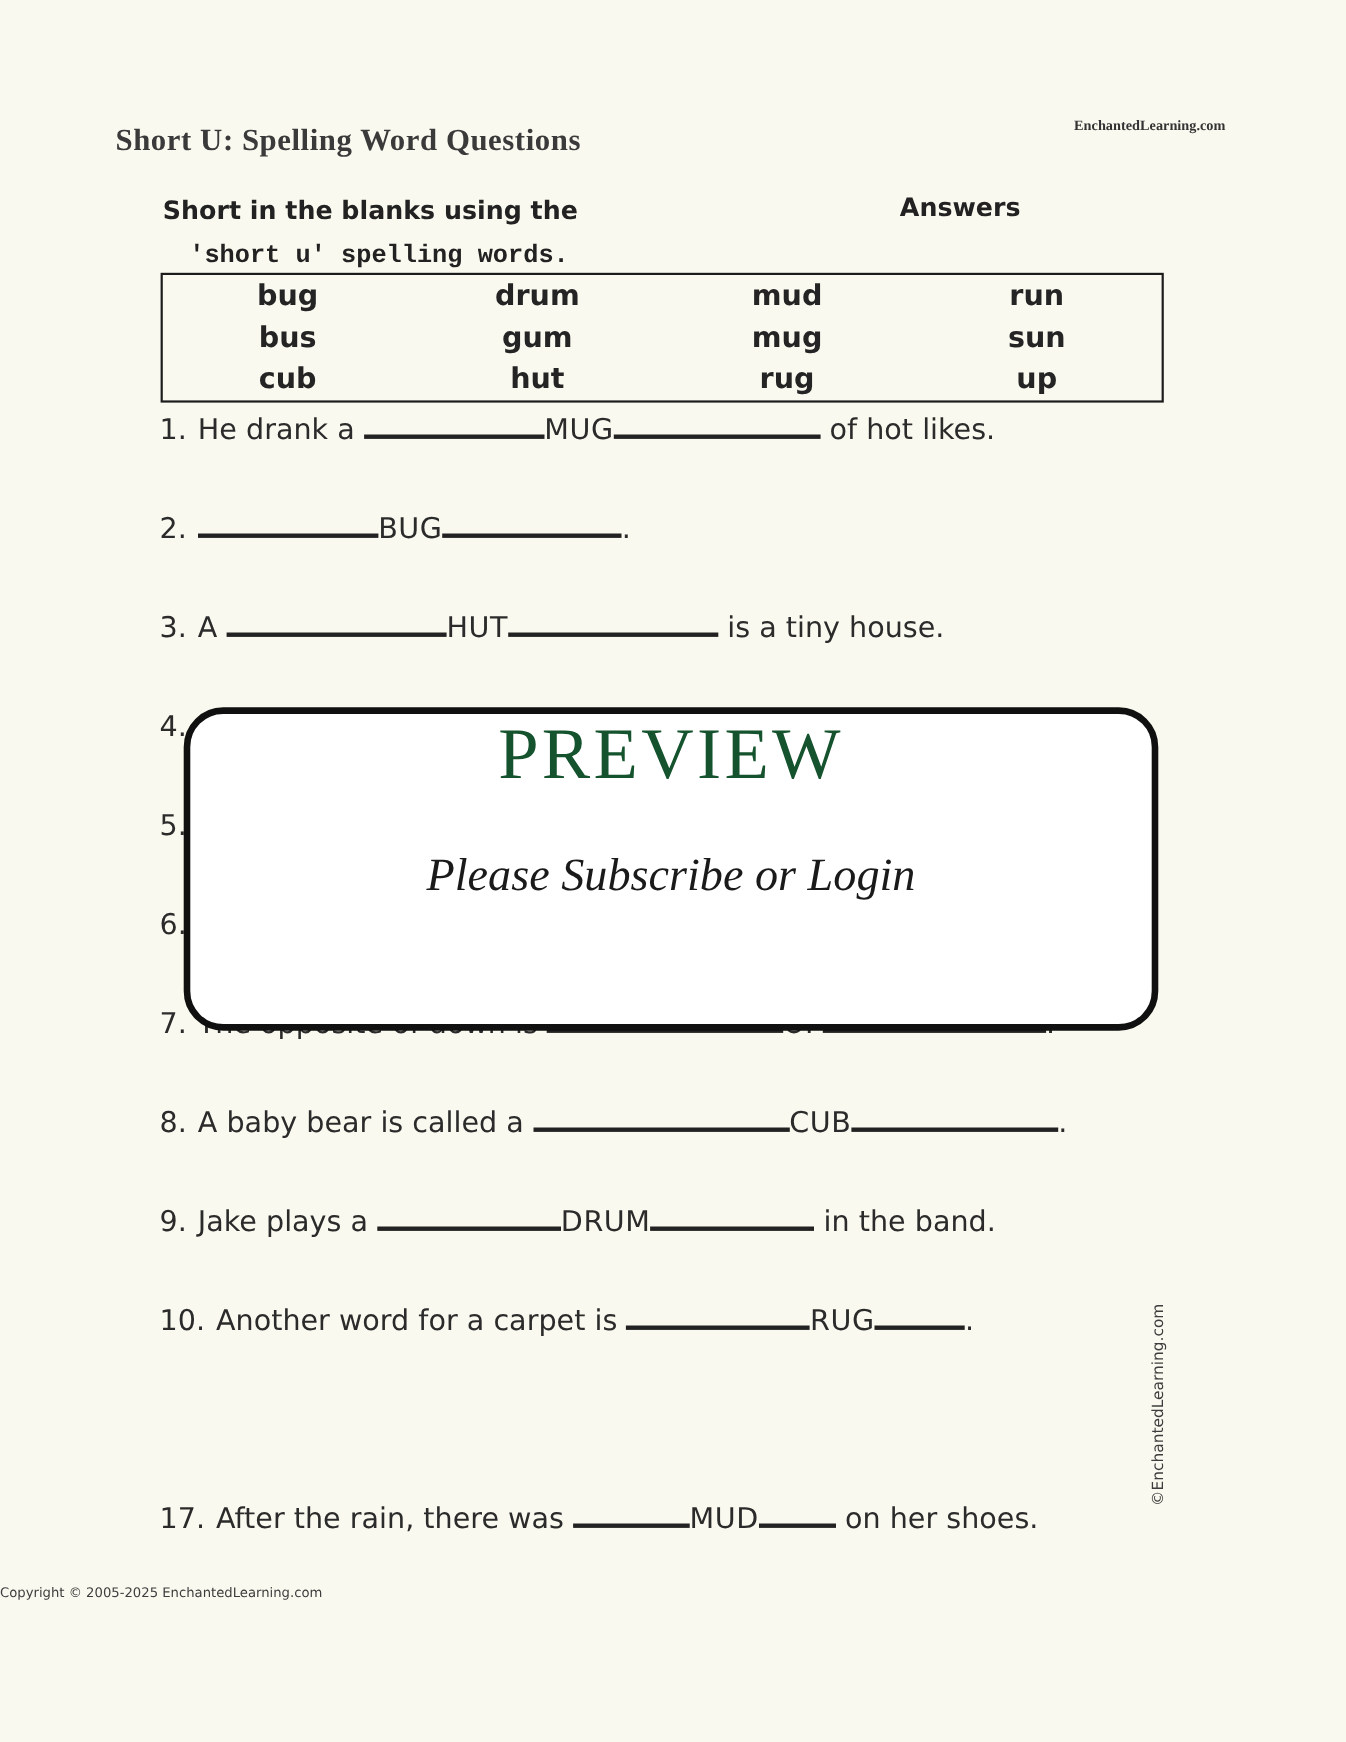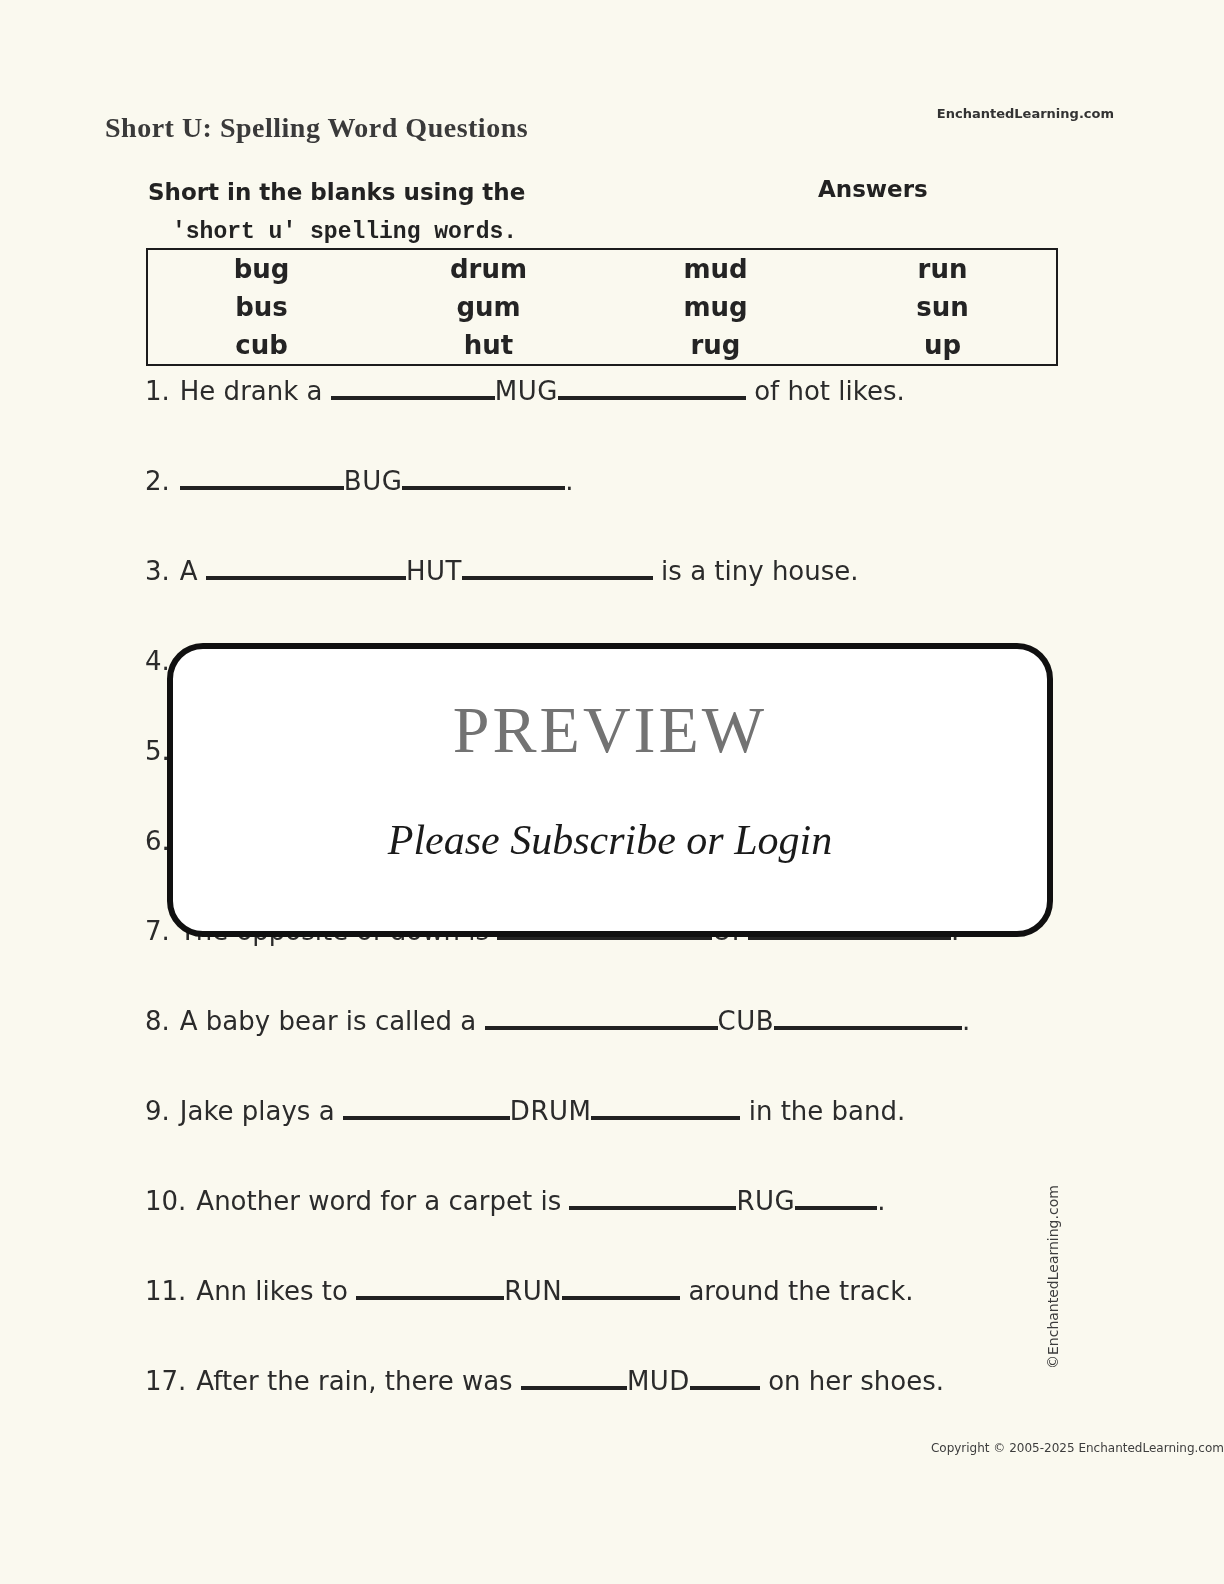--- a/index.html
+++ b/index.html
@@ -3,21 +3,21 @@
 <meta charset="utf-8">
 <style>
   html,body { margin:0; padding:0; background:#e8e8e8; }
   .page {
     position:relative; width:1224px; height:1584px; margin:0 auto;
     background:#FAF9EF; color:#2e2e2e;
     font-family:"DejaVu Sans", sans-serif; overflow:hidden;
   }
   .site-name {
     position:absolute; top:106px; right:110px;
-    font-size:13px; font-weight:bold; color:#333;
+    font-size:13px; font-weight:bold; color:#333;font-family:Liberation Serif, serif;
   }
   .page-title {
     position:absolute; left:105px; top:112px;
     font-size:28px; font-weight:bold; color:#3a3a3a; letter-spacing:0.5px;font-family:Liberation Serif, serif;
   }
   .instructions {
     position:absolute; left:148px; top:172px;
     font-size:23px; font-weight:bold; line-height:40px; color:#222;
   }
   .instructions .line2 { padding-left:24px;font-family:Liberation Mono, monospace; }
@@ -43,35 +43,35 @@
     border-bottom:4px solid #222; margin-bottom:-8px;
   }
   .answer { letter-spacing:0.5px; }
   .preview-overlay {
     position:absolute; left:167px; top:643px; width:886px; height:294px;
     background:#ffffff; border:6px solid #101010; border-radius:36px;
     box-sizing:border-box; text-align:center; z-index:5;
   }
   .preview-title {
     font-family:"Liberation Serif", serif;
-    font-size:66px; letter-spacing:3px; color:#737373;
-    margin-top:44px; line-height:74px;
+    font-size:66px; letter-spacing:3px; color:#14532d;
+    line-height:74px;
   }
   .preview-subtitle {
     font-family:"Liberation Serif", serif; font-style:italic;
     font-size:42px; color:#1a1a1a; margin-top:48px; line-height:50px;
   }
   .side-credit {
     position:absolute; left:963px; top:1271px; width:180px;
     text-align:center; transform:rotate(-90deg);
     font-size:14px; color:#3d3d3d; white-space:nowrap;
   }
   .footer {
     position:absolute; left:0; right:0; top:1441px;
-    text-align:right; font-size:12px; color:#3d3d3d;padding-left:39px;
+    text-align:left; font-size:12px; color:#3d3d3d;
   }
 </style>
 </head>
 <body>
 
 <div class="page">
 
   <div class="site-name">EnchantedLearning.com</div>
 
   <div class="page-title">Short U: Spelling Word Questions</div>
@@ -131,23 +131,20 @@
   </div>
 
   <div class="q" style="top:1093px">
     <span class="qnum">9.</span><span class="qtext">Jake plays a </span><span class="blank" style="width:167px"></span><span class="answer">DRUM</span><span class="blank" style="width:149px"></span><span class="qtext"> in the band.</span>
   </div>
 
   <div class="q" style="top:1183px">
     <span class="qnum">10.</span><span class="qtext">Another word for a carpet is </span><span class="blank" style="width:167px"></span><span class="answer">RUG</span><span class="blank" style="width:82px"></span><span class="qtext">.</span>
   </div>
 
-  <div class="q" style="top:1273px">
-    <span class="qnum">11.</span><span class="qtext">Ann likes to </span><span class="blank" style="width:148px"></span><span class="answer">RUN</span><span class="blank" style="width:118px"></span><span class="qtext"> around the track.</span>
-  </div>
 
   <div class="q" style="top:1363px">
     <span class="qnum">17.</span><span class="qtext">After the rain, there was </span><span class="blank" style="width:106px"></span><span class="answer">MUD</span><span class="blank" style="width:70px"></span><span class="qtext"> on her shoes.</span>
   </div>
 
   <div class="preview-overlay">
     <div class="preview-title">PREVIEW</div>
     <div class="preview-subtitle">Please Subscribe or Login</div>
   </div>
 

